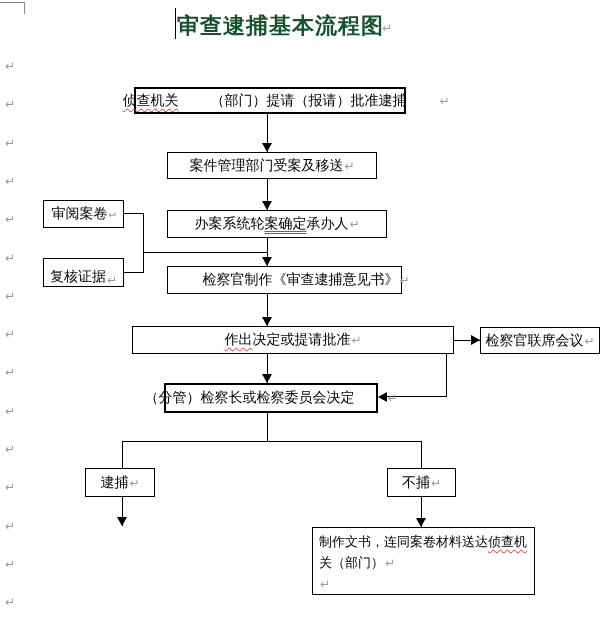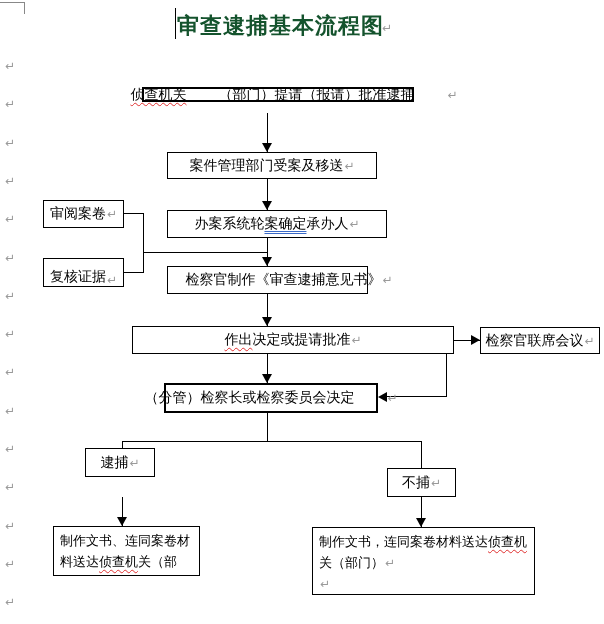--- a/index.html
+++ b/index.html
@@ -107,84 +107,80 @@
   <div class="arr arr-down" style="left:117px;top:517px;"></div>
 
   <div class="vline" style="left:421px;top:497px;height:30px;"></div>
   <div class="arr arr-down" style="left:416px;top:518px;"></div>
 
   <div class="hline" style="left:123px;top:213px;width:21px;"></div>
   <div class="hline" style="left:123px;top:272px;width:21px;"></div>
   <div class="vline" style="left:143px;top:213px;height:60px;"></div>
   <div class="hline" style="left:143px;top:252px;width:124px;"></div>
 
-  <div class="box thick" style="left:142px;top:87px;width:272px;height:15px;gap:32px;">
+  <div class="box thick" style="left:134px;top:87px;width:272px;height:27px;gap:32px;">
     <span></span>
       <span class="sp-red">侦查机关</span>
       <span>（部门）提请（报请）批准逮捕</span>
       <span class="pm">↵</span>
   </div>
 
   <div class="box" style="left:167px;top:152px;width:210px;height:27px;">
     <span>案件管理部门受案及移送</span>
       <span class="pm">↵</span>
   </div>
 
   <div class="box" style="left:167px;top:210px;width:220px;height:28px;">
     <span>办案系统轮</span>
       <span class="sp-blue">案确定</span>
       <span>承办人</span>
       <span class="pm">↵</span>
   </div>
 
-  <div class="box" style="left:167px;top:266px;width:201px;height:28px;padding-left:43px;">
+  <div class="box" style="left:167px;top:266px;width:235px;height:28px;padding-left:43px;">
     <span>检察官制作《审查逮捕意见书》</span>
       <span class="pm">↵</span>
   </div>
 
   <div class="box" style="left:132px;top:326px;width:322px;height:28px;">
       <span class="sp-red">作出</span>
       <span>决定或提请批准</span>
       <span class="pm">↵</span>
   </div>
 
   <div class="box" style="left:480px;top:327px;width:120px;height:27px;">
     <span>检察官联席会议</span>
       <span class="pm">↵</span>
   </div>
 
   <div class="box thick" style="left:164px;top:383px;width:214px;height:30px;gap:32px;">
     <span>（分管）检察长或检察委员会决定</span>
       <span class="pm">↵</span>
   </div>
 
-  <div class="box" style="left:43px;top:200px;width:81px;height:28px;">
+  <div class="box" style="left:43px;top:200px;width:81px;height:28px;font-family:Liberation Mono, monospace;">
     <span>审阅案卷</span>
       <span class="pm">↵</span>
   </div>
 
   <div class="box" style="left:43px;top:258px;width:81px;height:29px;align-items:flex-end;">
     <span>复核证据</span>
       <span class="pm">↵</span>
   </div>
 
-  <div class="box" style="left:85px;top:448px;width:70px;height:29px;">
+  <div class="box" style="left:85px;top:468px;width:70px;height:29px;">
     <span>逮捕</span>
       <span class="pm">↵</span>
   </div>
 
   <div class="box" style="left:387px;top:468px;width:69px;height:29px;">
     <span>不捕</span>
       <span class="pm">↵</span>
   </div>
 
-  <div class="box multiline" style="left:53px;top:526px;width:147px;height:50px;">
-    <div><span>制作文书、连同案卷材</span></div>
-    <div><span>料送达</span><span class="sp-red">侦查机</span><span>关（部</span></div>
-  </div>
 
   <div class="box multiline" style="left:312px;top:527px;width:223px;height:68px;">
     <div><span>制作文书，连同案卷材料送达</span><span class="sp-red">侦查机</span></div>
     <div><span>关（部门）</span><span class="pm">↵</span></div>
     <div><span class="pm">↵</span></div>
   </div>
 
 </div>
 
 </body></html>

